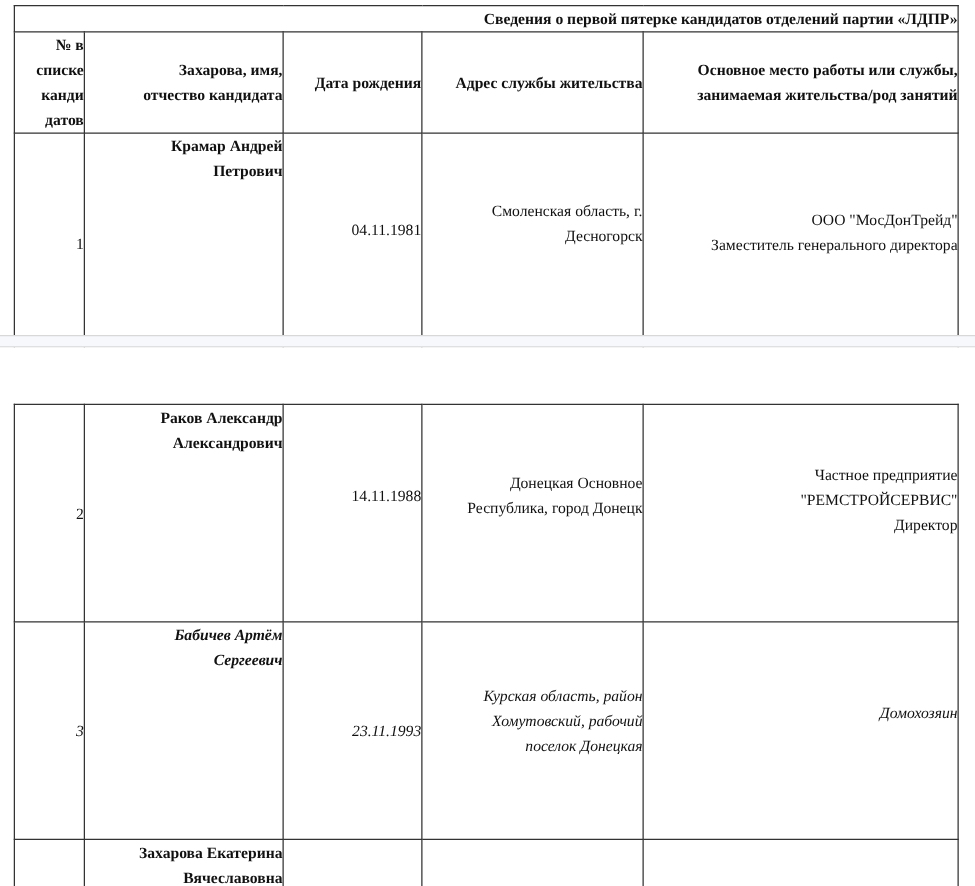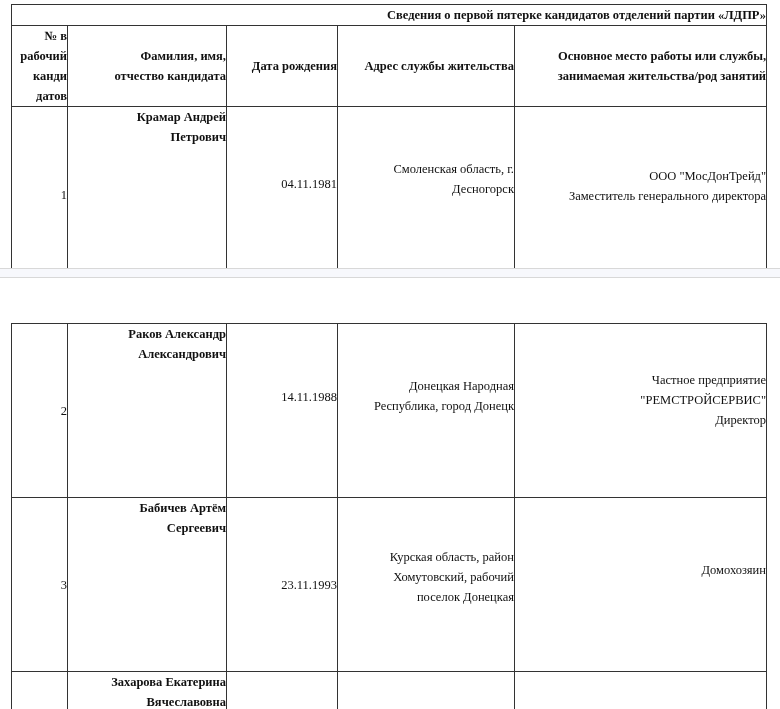--- a/index.html
+++ b/index.html
@@ -40,21 +40,21 @@
     }
     th.hdr { font-weight: bold; font-size: 12.5px; line-height: 16px; height: 61px; vertical-align: middle; }
     th.hdr-num { line-height: 13.5px; font-size: 12px; }
     td.num { vertical-align: middle; }
     td.name { vertical-align: top; font-weight: bold; padding-top: 9px; }
     td.dob { vertical-align: middle; }
     td.addr { vertical-align: middle; }
     td.work { vertical-align: middle; }
     .row1 td { height: 143px; }
     .row2 td { height: 143px; }
-    .row3 td { height: 143px; }
+    .row3 td { height: 143px; font-style: italic; }
     .row4 td { height: 110px; }
     .line { display: block; }
   </style>
 </head>
 <body>
 
 <div class="page-sheet page-1">
   <table class="cand t1">
     <colgroup>
       <col style="width:56px">
@@ -63,26 +63,26 @@
         <col style="width:177px">
         <col style="width:252px">
     </colgroup>
     <tbody>
         <tr>
       <th class="title-cell" colspan="5">Сведения о первой пятерке кандидатов отделений партии «ЛДПР»</th>
     </tr>
     <tr>
       <th class="hdr hdr-num">
         <span class="line">№ в</span>
-        <span class="line">рабочий</span>
+        <span class="line">списке</span>
         <span class="line">канди</span>
         <span class="line">датов</span>
       </th>
       <th class="hdr">
-        <span class="line">Фамилия, имя,</span>
+        <span class="line">Захарова, имя,</span>
         <span class="line">отчество кандидата</span>
       </th>
       <th class="hdr">
         <span class="line">Дата рождения</span>
       </th>
       <th class="hdr">
         <span class="line">Адрес службы жительства</span>
       </th>
       <th class="hdr">
         <span class="line">Основное место работы или службы,</span>
@@ -126,21 +126,21 @@
         <tr class="row2">
       <td class="num">2</td>
       <td class="name">
         <span class="line">Раков Александр</span>
         <span class="line">Александрович</span>
       </td>
       <td class="dob" style="padding-bottom:28px">
         <span>14.11.1988</span>
       </td>
       <td class="addr" style="padding-bottom:30px">
-        <span class="line">Донецкая Народная</span>
+        <span class="line">Донецкая Основное</span>
         <span class="line">Республика, город Донецк</span>
       </td>
       <td class="work" style="padding-bottom:22px">
         <span class="line">Частное предприятие</span>
         <span class="line">"РЕМСТРОЙСЕРВИС"</span>
         <span class="line">Директор</span>
       </td>
     </tr>
     <tr class="row3">
       <td class="num">3</td>

